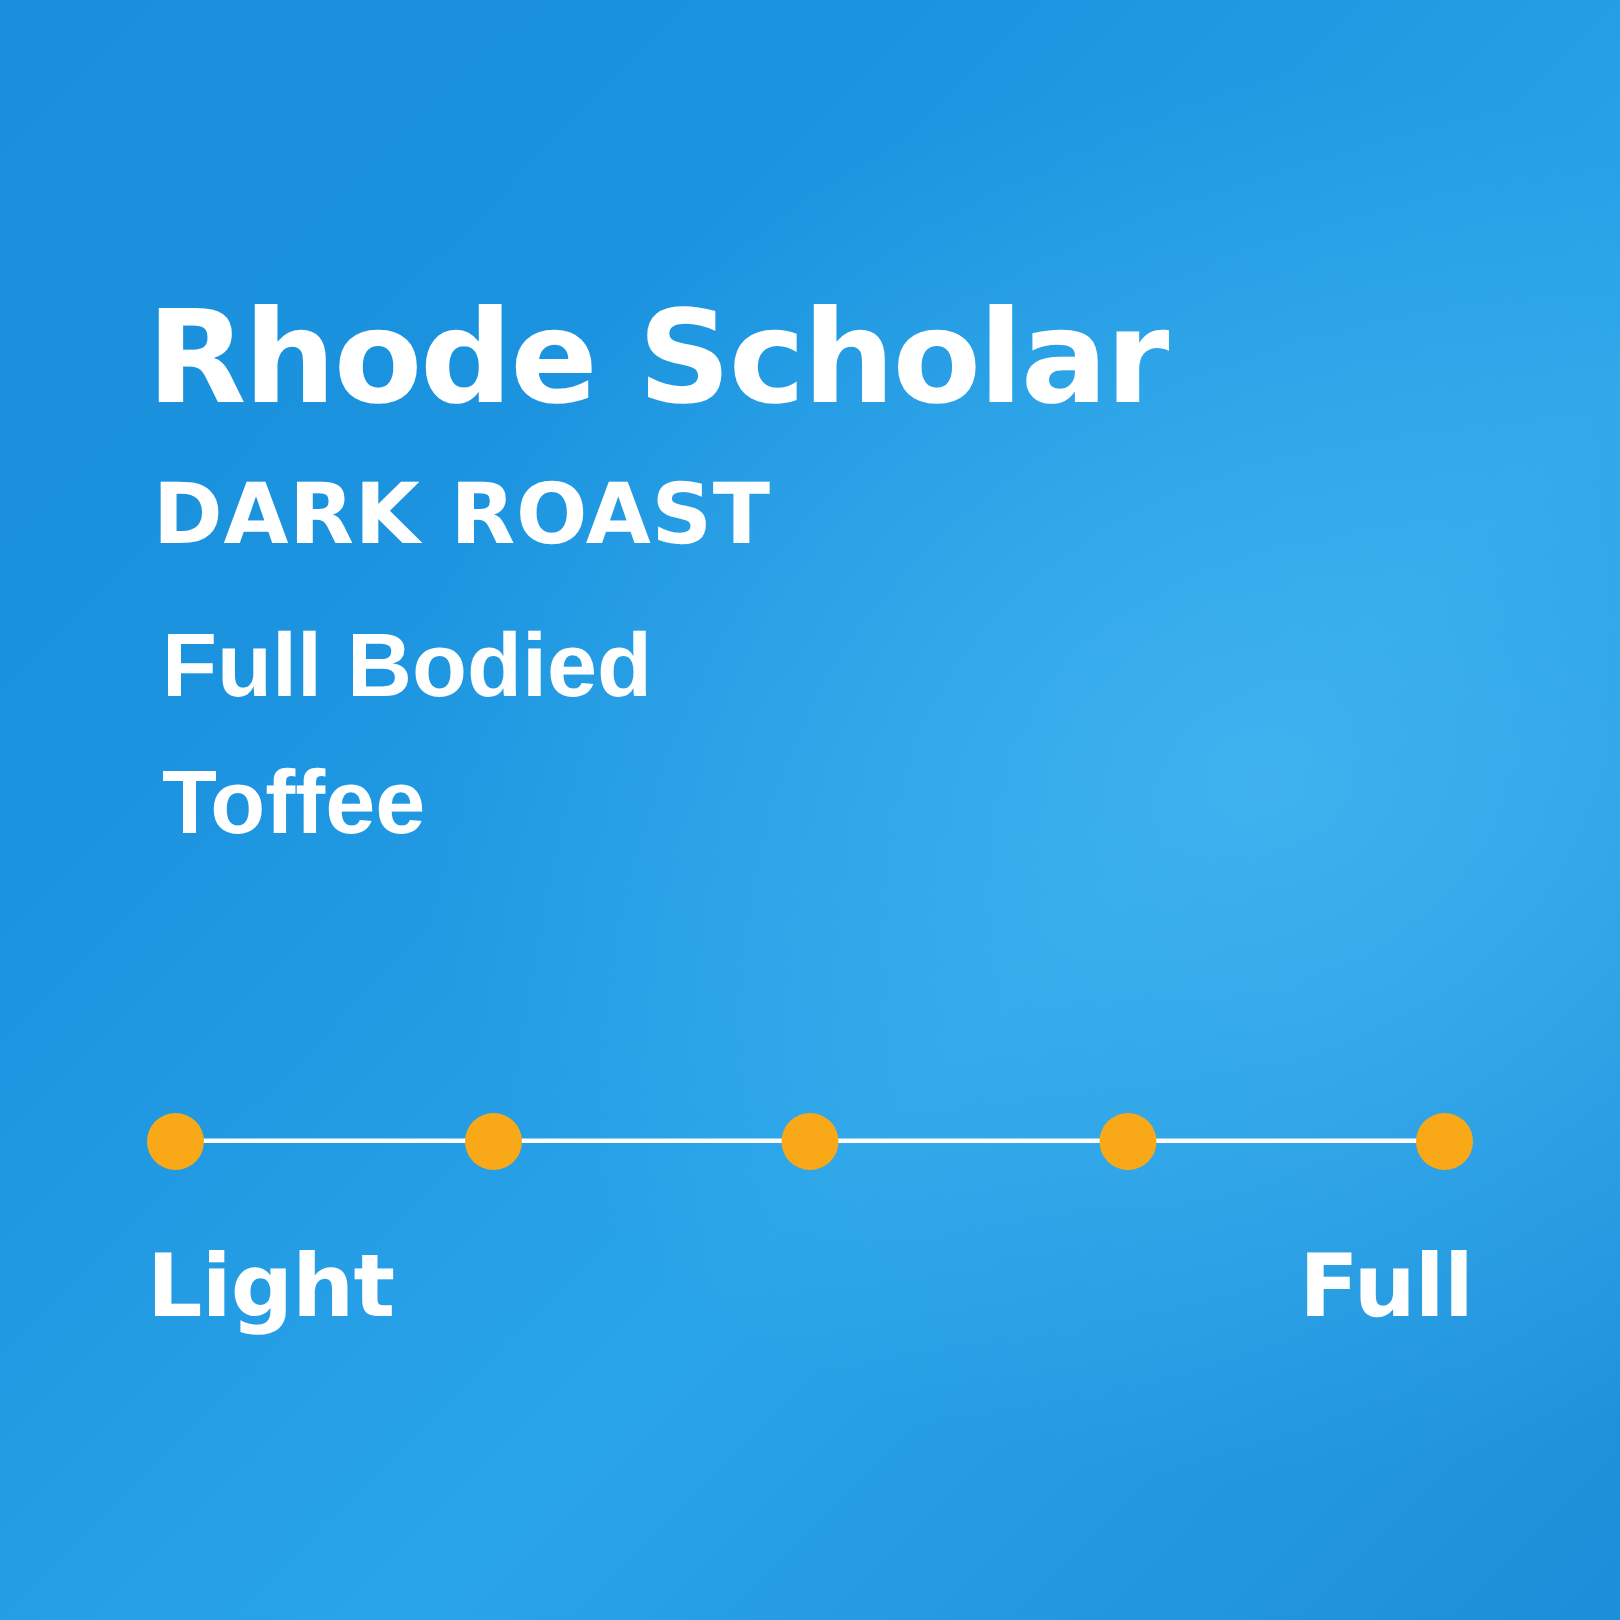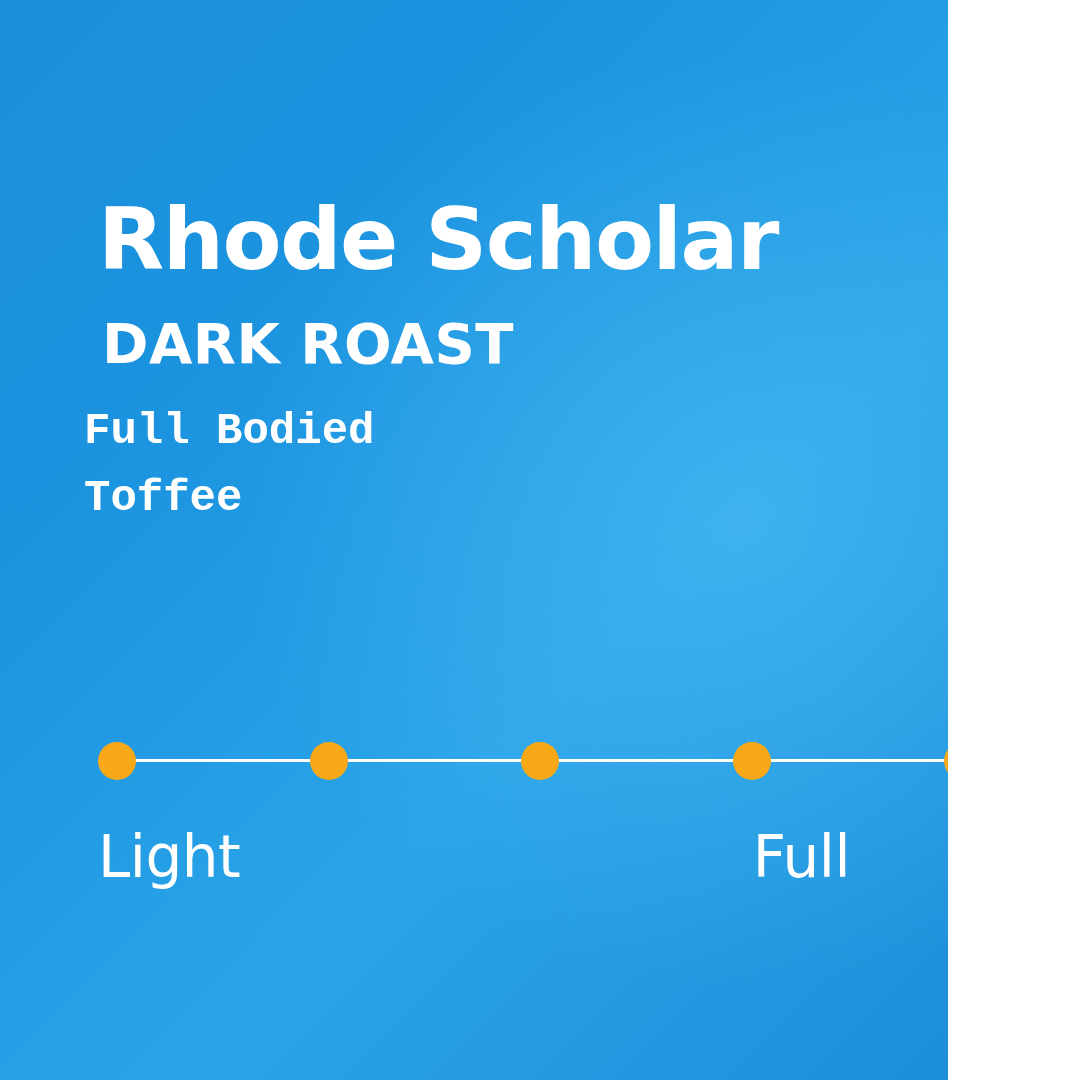--- a/index.html
+++ b/index.html
@@ -7,21 +7,21 @@
     padding: 0;
   }
   body {
     width: 1080px;
     height: 1080px;
     overflow: hidden;
     font-family: "Liberation Sans", sans-serif;
   }
   .card {
     position: relative;
-    width: 948px;
+    width: 1080px;
     height: 1080px;
     box-sizing: border-box;
     background: linear-gradient(135deg, #1b8fdc 0%, #1b93df 28%, #2aa4e8 62%, #1d8ed9 100%);
     overflow: hidden;
   }
   .card::before {
     content: "";
     position: absolute;
     inset: 0;
     background: radial-gradient(ellipse 85% 70% at 78% 48%, rgba(80,190,245,0.55) 0%, rgba(80,190,245,0.0) 62%);
@@ -51,25 +51,25 @@
     font-family: "DejaVu Sans", sans-serif;
     font-weight: bold;
     font-size: 56px;
     letter-spacing: 0.5px;
     color: #ffffff;
     line-height: 1;
     white-space: nowrap;
   }
   .notes {
     position: absolute;
-    left: 84px;
+    left: 108px;
     top: 398px;
-    font-family: Liberation Mono, monospace;
+    font-family: Liberation Sans, sans-serif;
     font-weight: bold;
-    font-size: 44px;
+    font-size: 60px;
     color: #ffffff;
     line-height: 1.52;
   }
   .notes div {
     white-space: nowrap;
   }
   .scale {
     position: absolute;
     left: 98px;
     top: 740px;
@@ -102,21 +102,21 @@
     position: absolute;
     left: 98px;
     right: 98px;
     top: 828px;
     display: flex;
     justify-content: space-between;
     align-items: baseline;
   }
   .scale-label {
     font-family: "DejaVu Sans", sans-serif;
-    font-weight: normal;
+    font-weight: bold;
     font-size: 58px;
     color: #ffffff;
     letter-spacing: -0.5px;
     line-height: 1;
   }
 </style>
 </head>
 <body>
 
 <div class="card">

